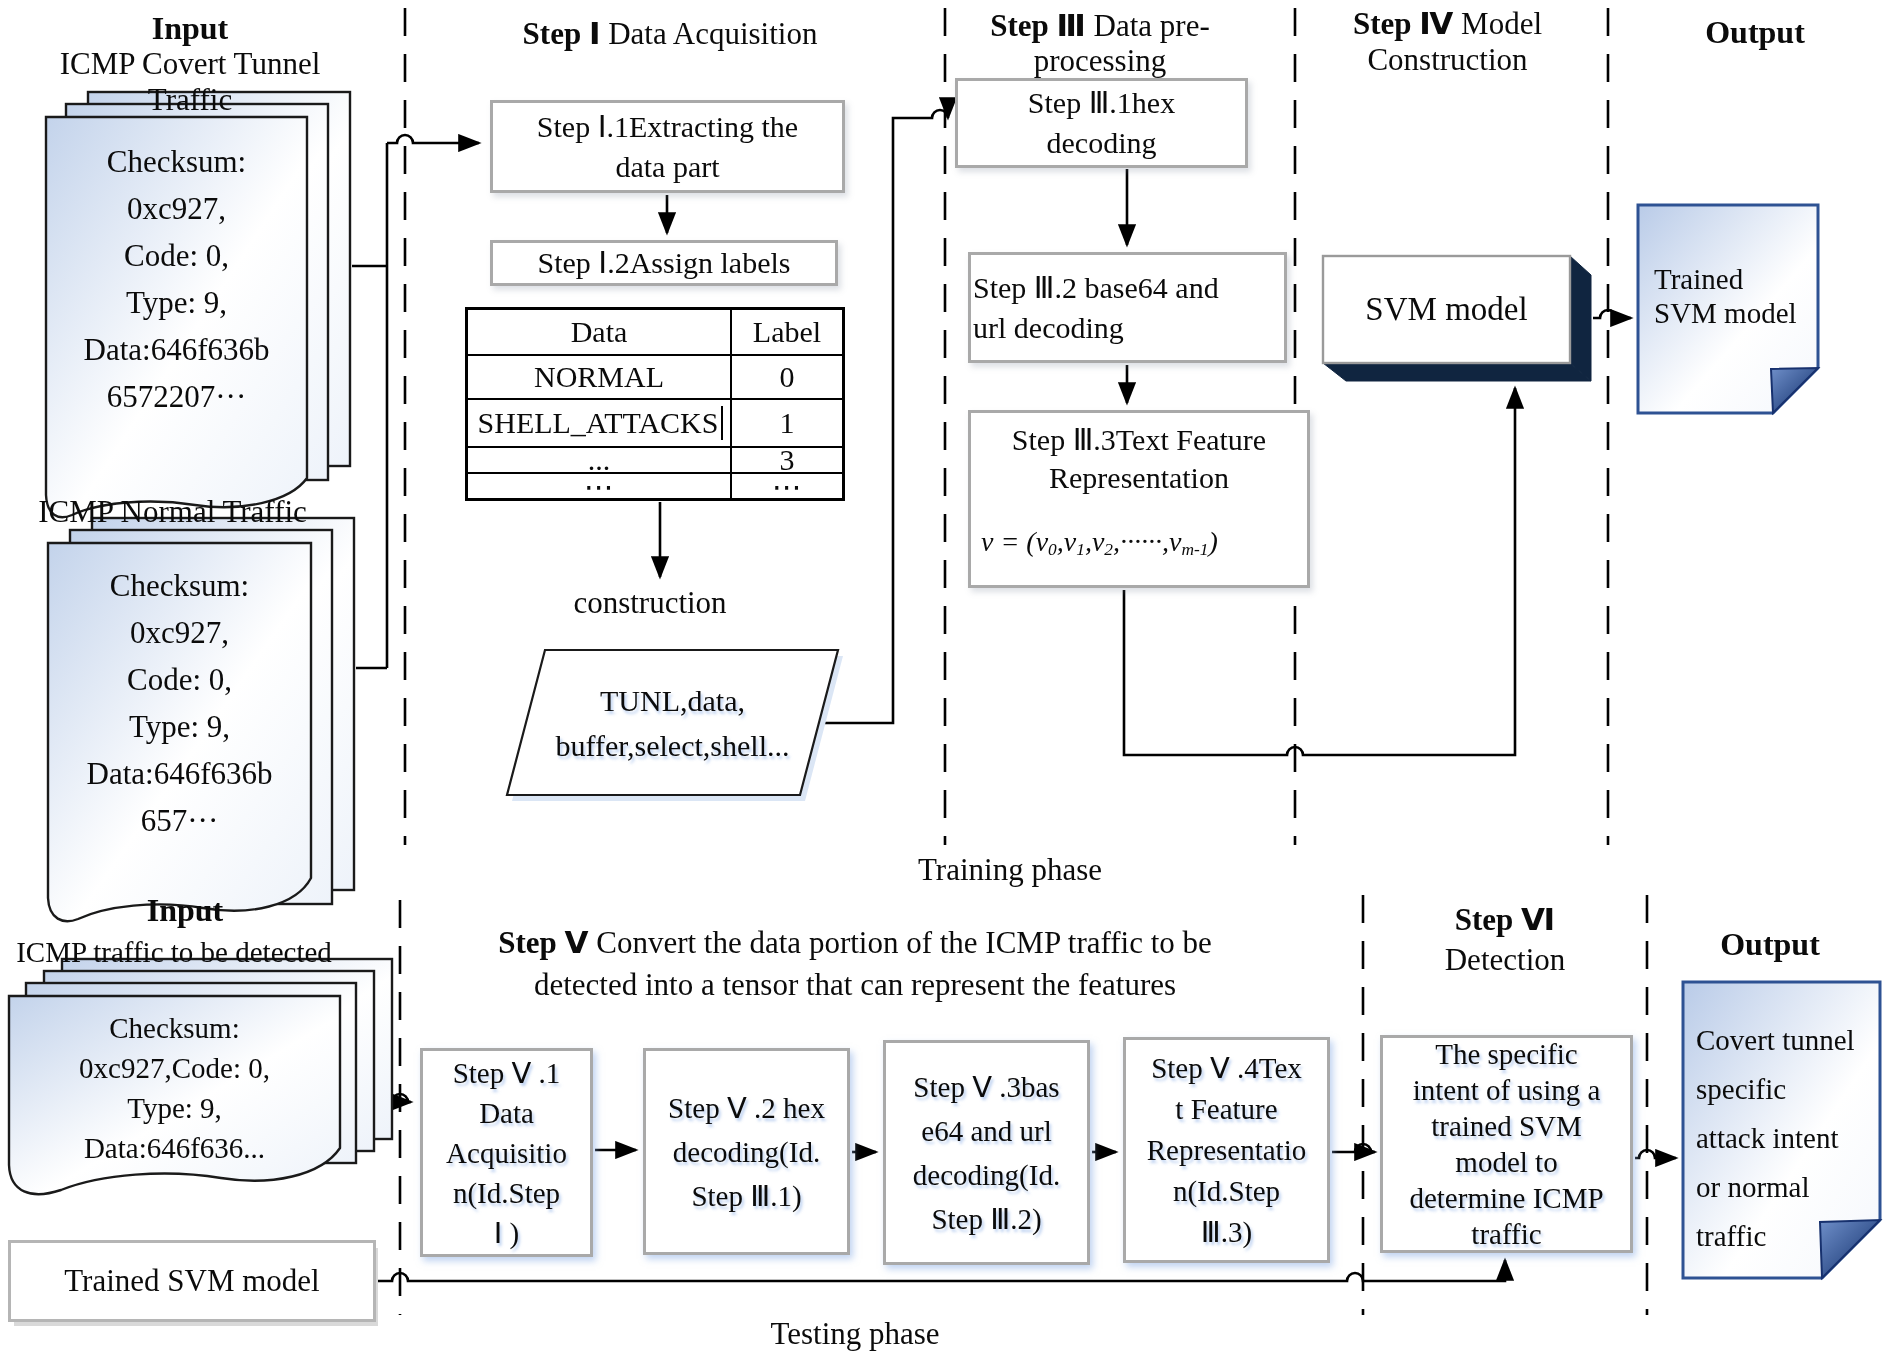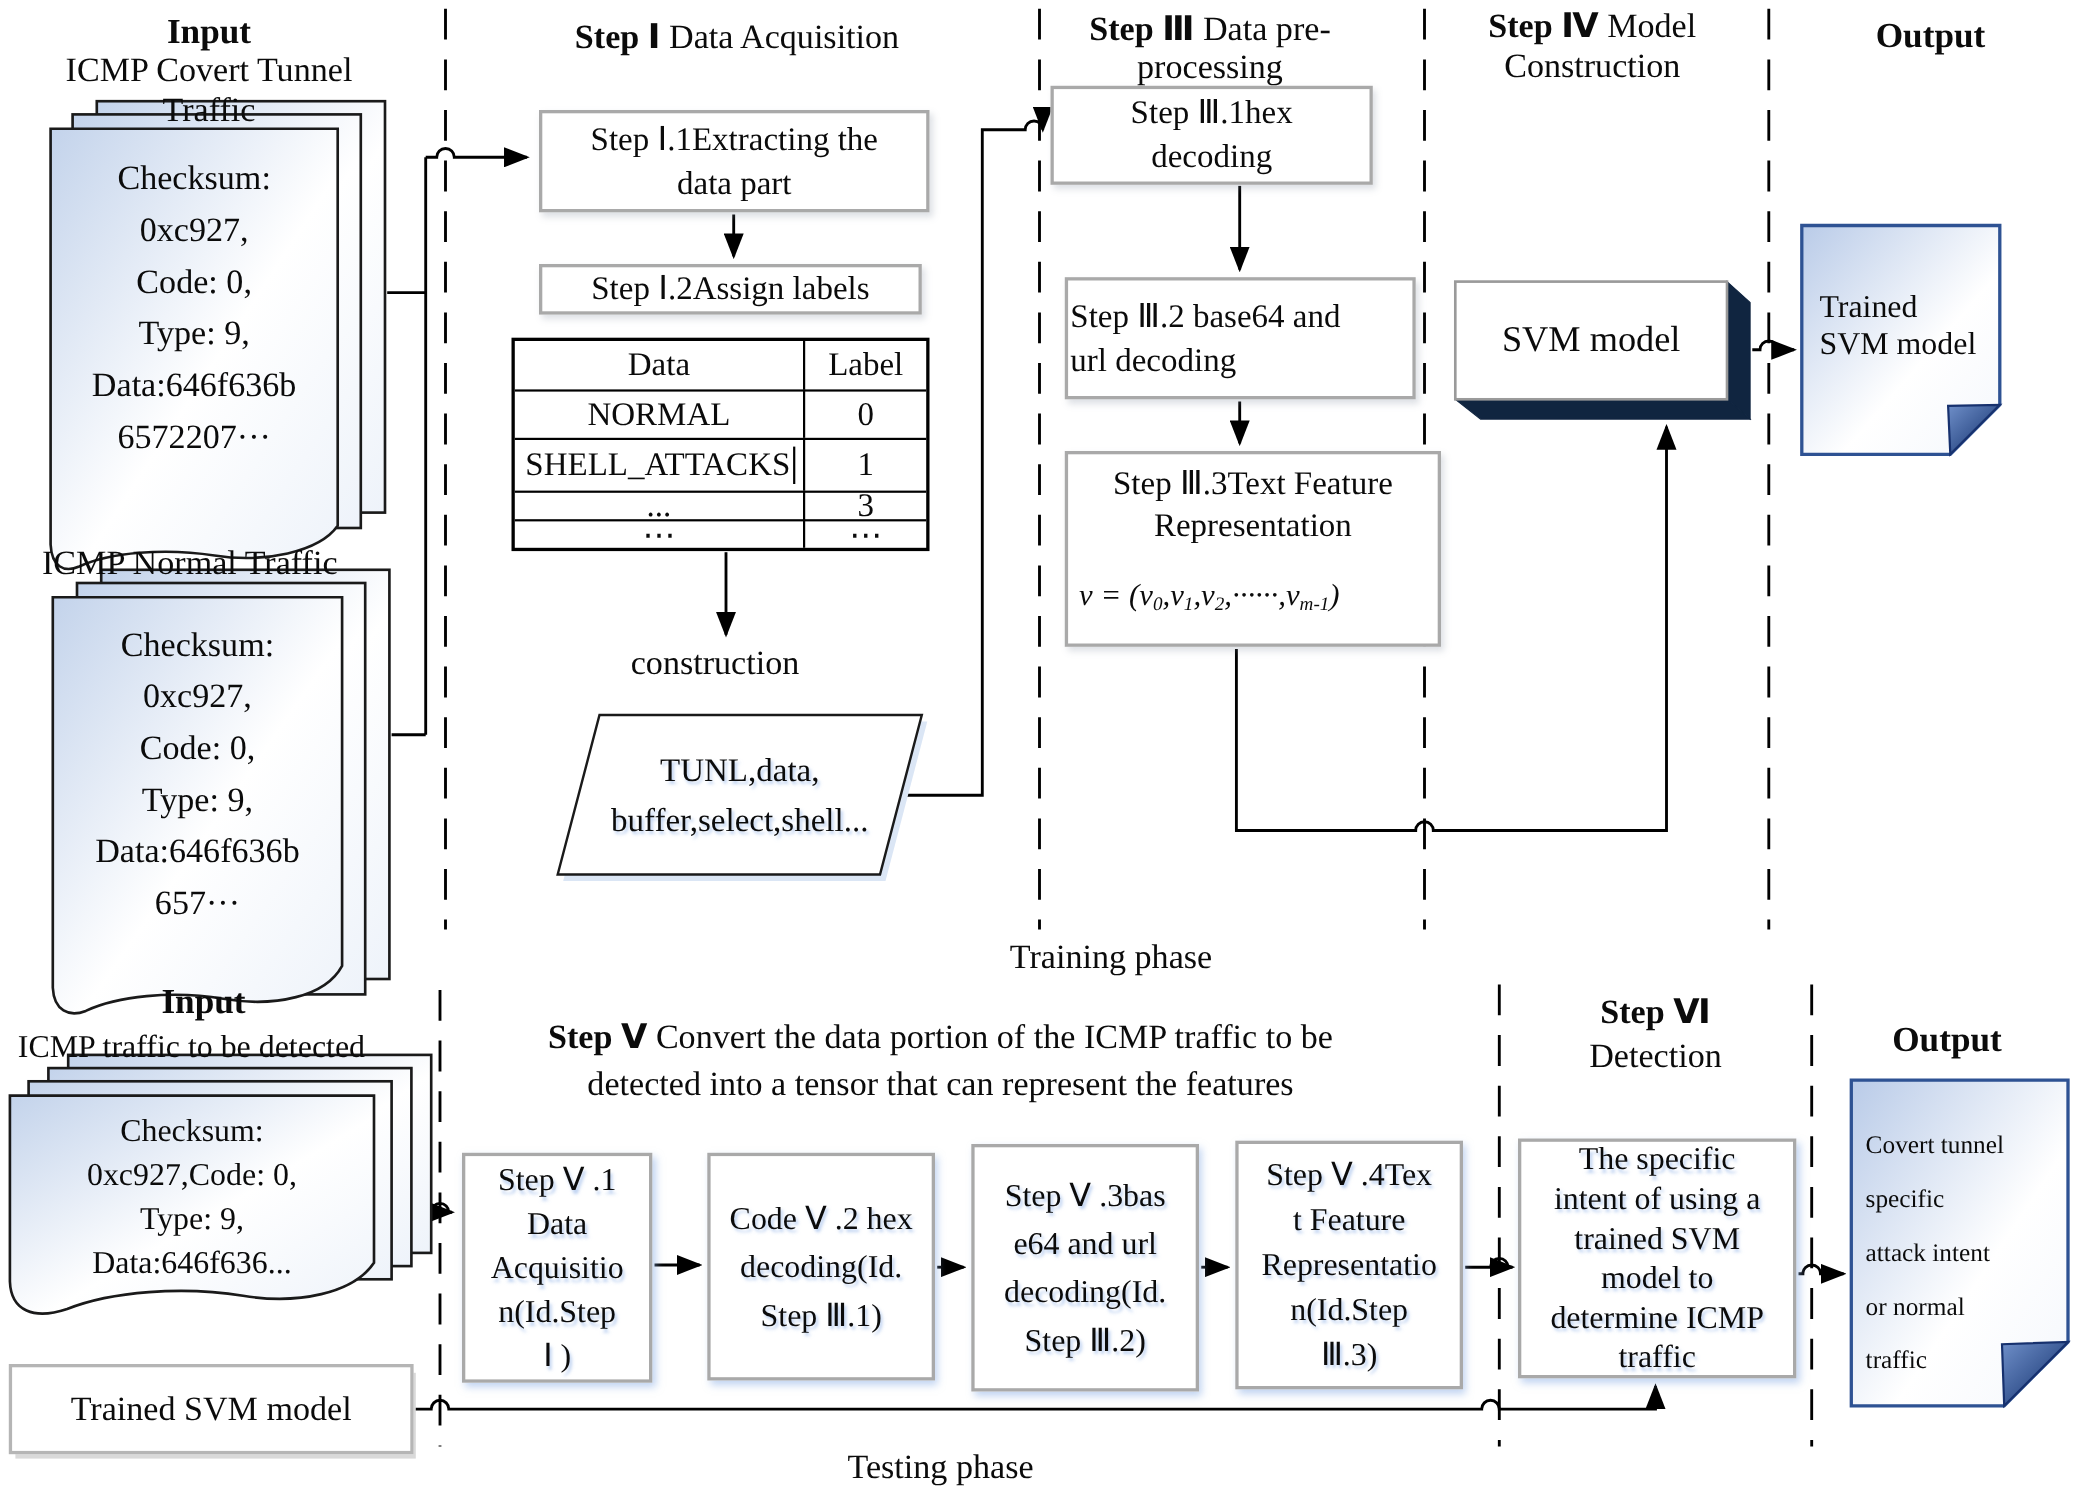--- a/index.html
+++ b/index.html
@@ -243,21 +243,21 @@
 
   <div class="gbox vbox" style="left:420px;top:1048px;width:173px;height:209px;font-size:29px;line-height:40px;">
     <div>Step Ⅴ .1</div>
     <div>Data</div>
     <div>Acquisitio</div>
     <div>n(Id.Step</div>
     <div>Ⅰ )</div>
   </div>
 
   <div class="gbox vbox" style="left:643px;top:1048px;width:207px;height:207px;font-size:29px;line-height:44px;">
-    <div>Code Ⅴ .2 hex</div>
+    <div>Step Ⅴ .2 hex</div>
     <div>decoding(Id.</div>
     <div>Step Ⅲ.1)</div>
   </div>
 
   <div class="gbox vbox" style="left:883px;top:1040px;width:207px;height:225px;font-size:29px;line-height:44px;">
     <div>Step Ⅴ .3bas</div>
     <div>e64 and url</div>
     <div>decoding(Id.</div>
     <div>Step Ⅲ.2)</div>
   </div>
@@ -279,21 +279,21 @@
     <div>The specific</div>
     <div>intent of using a</div>
     <div>trained SVM</div>
     <div>model to</div>
     <div>determine ICMP</div>
     <div>traffic</div>
   </div>
 
   <div class="txt ctr b" style="left:1670px;top:926px;width:200px;font-size:32px;">Output</div>
 
-  <div class="txt" style="left:1696px;top:1016px;width:178px;font-size:23px;line-height:49px;">
+  <div class="txt" style="left:1696px;top:1016px;width:178px;font-size:29px;line-height:49px;">
     <div>Covert tunnel</div>
     <div>specific</div>
     <div>attack intent</div>
     <div>or normal</div>
     <div>traffic</div>
   </div>
 
   <div class="trainedbox" style="left:8px;top:1240px;width:368px;height:82px;">
     <div>Trained SVM model</div>
   </div>

